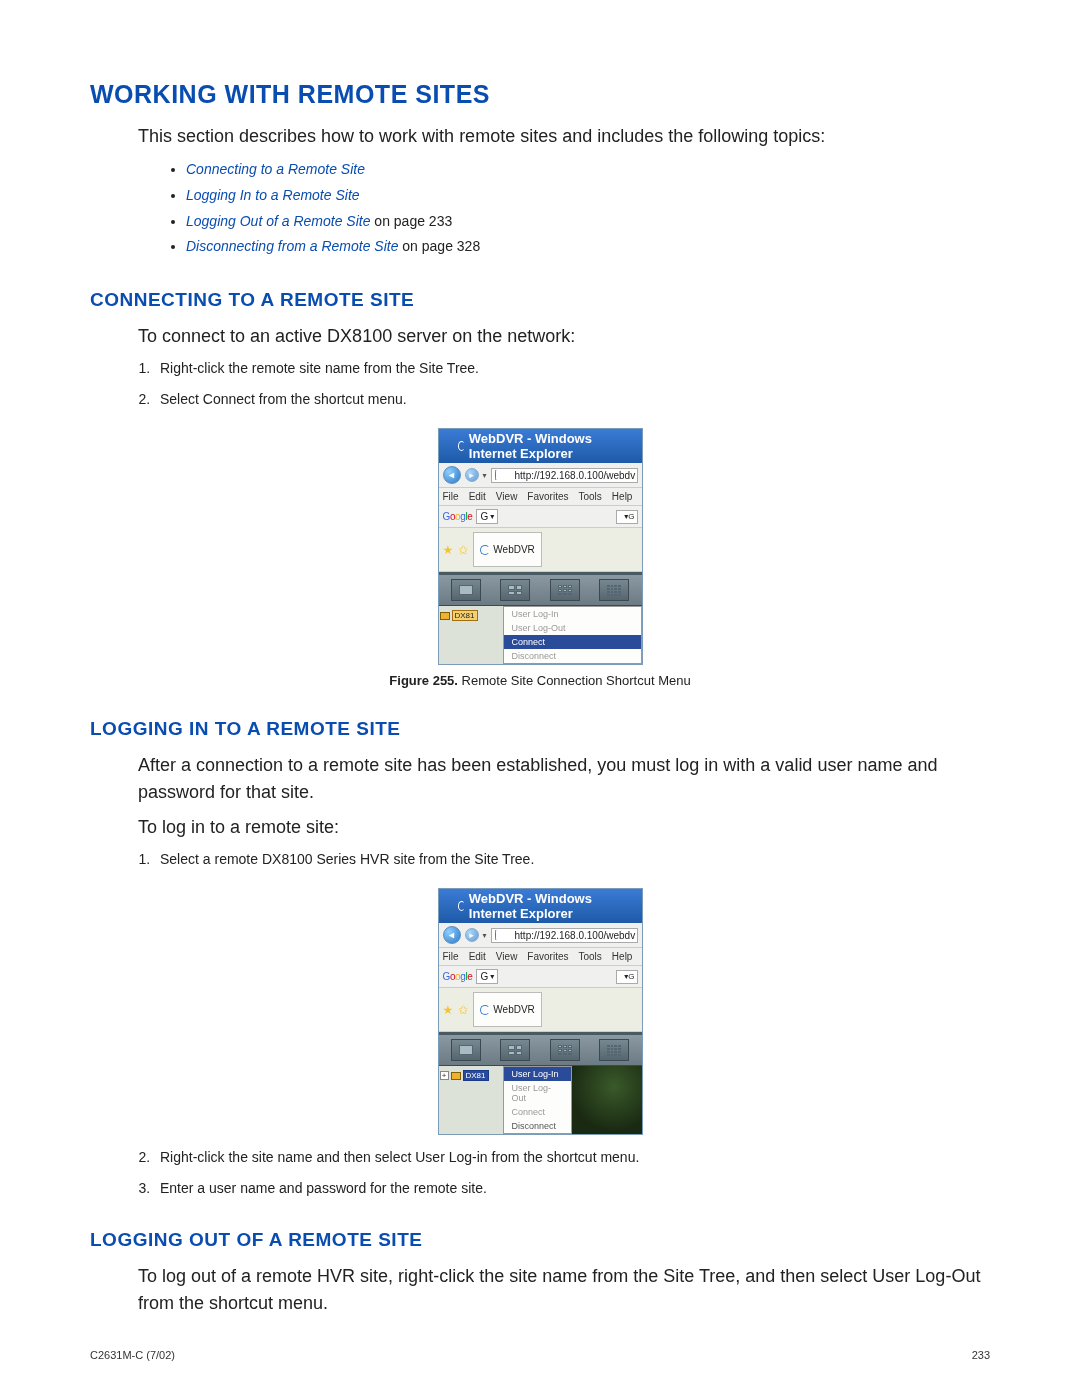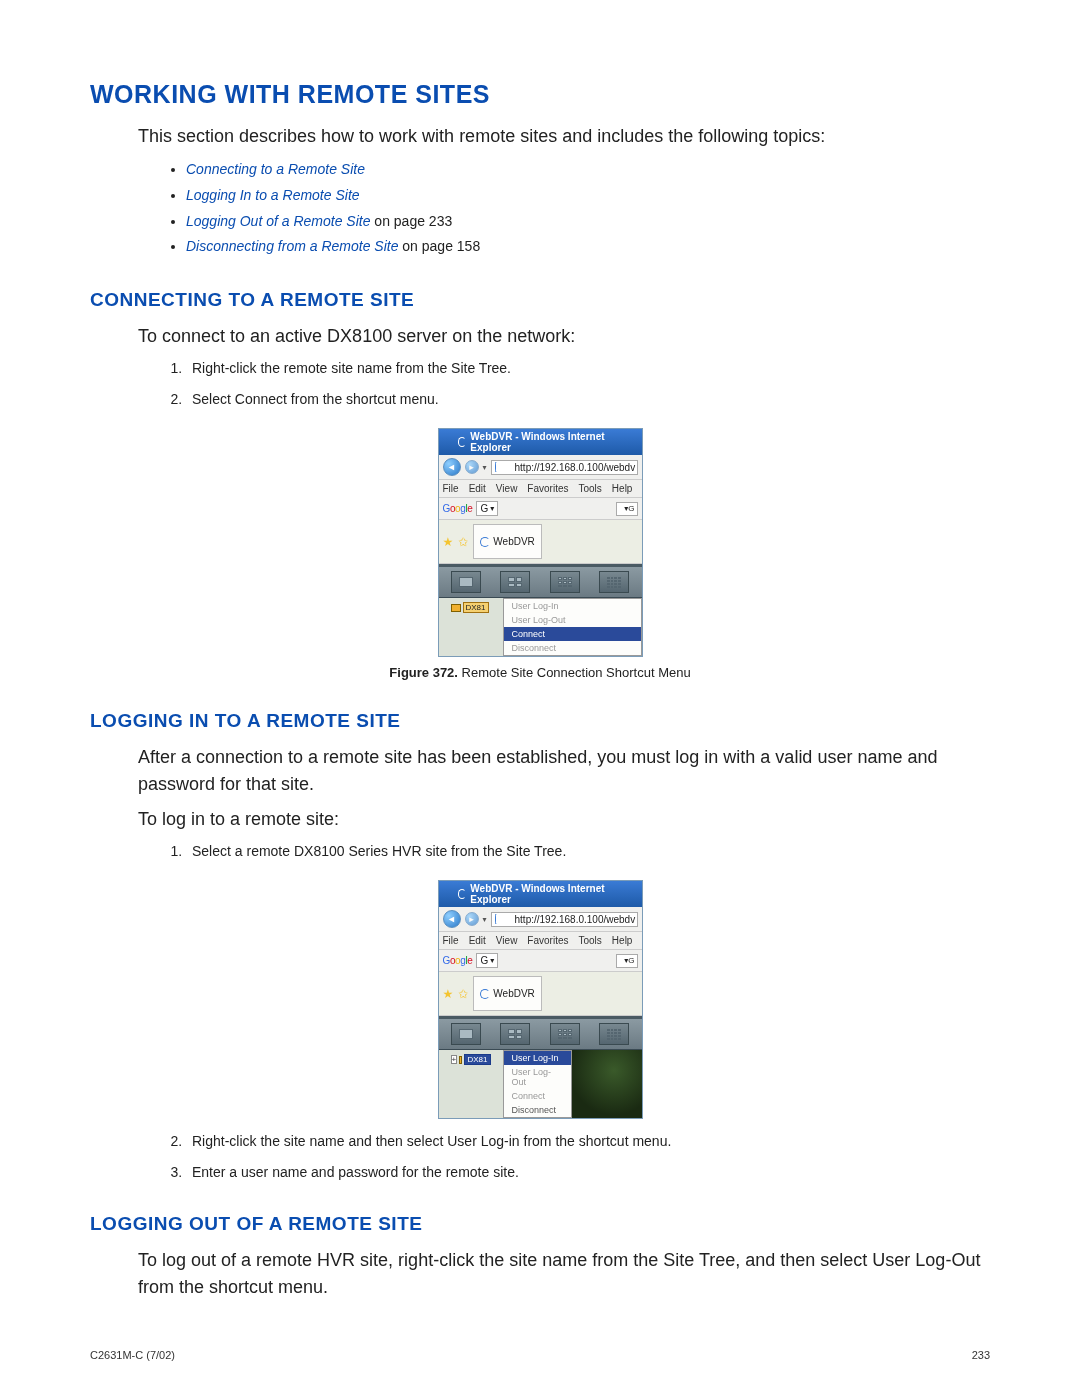--- a/index.html
+++ b/index.html
@@ -44,21 +44,21 @@
     font-size: 14px;
     line-height: 1.7;
   }
   ul.bullets li { margin-bottom: 2px; }
   .link-ital {
     color: #0a4db0;
     font-style: italic;
   }
   ol.steps {
     list-style: decimal;
-    margin-left: 96px;
+    margin-left: 64px;
     font-size: 14px;
     line-height: 1.5;
     margin-top: 8px;
   }
   ol.steps li { margin-bottom: 10px; padding-left: 6px; }
   .figwrap {
     text-align: center;
     margin: 18px 0 12px 0;
   }
   .caption {
@@ -85,21 +85,21 @@
     font-family: Tahoma, Arial, sans-serif;
     font-size: 10px;
     text-align: left;
     background: #f5f5f1;
   }
   .shot .titlebar {
     background: linear-gradient(#3a7bd5, #1e5aa8);
     color: #fff;
     padding: 2px 19px;
     font-weight: bold;
-    font-size: 10px;
+    font-size: 13px;
     display: flex;
     align-items: center;
     gap: 4px;
   }
   .shot .addrbar {
     background: #f0f0ee;
     padding: 3px 4px;
     display: flex;
     align-items: center;
     gap: 4px;
@@ -211,21 +211,21 @@
     background: #aabac2;
     border: 0.5px solid #556670;
   }
   .lowsplit {
     display: flex;
     background: #bfc8c0;
   }
   .treepane {
     width: 64px;
     background: #dce2d8;
-    padding: 4px 12px;
+    padding: 4px 1px;
     font-size: 9px;
   }
   .treerow { display: flex; align-items: center; gap: 2px; margin-bottom: 2px;}
   .pcicon {
     width: 10px; height: 8px; background: #f0b030; border: 0.5px solid #806000;
   }
   .nodelabel {
     background: #f5d070;
     border: 0.5px solid #a07010;
     padding: 0 2px;
@@ -266,21 +266,21 @@
 </head>
 <body>
 
 <h1 class="main">WORKING WITH REMOTE SITES</h1>
 <p class="body">This section describes how to work with remote sites and includes the following topics:</p>
 
 <ul class="bullets">
   <li><span class="link-ital">Connecting to a Remote Site</span></li>
   <li><span class="link-ital">Logging In to a Remote Site</span></li>
   <li><span class="link-ital">Logging Out of a Remote Site</span><span> on page 233</span></li>
-  <li><span class="link-ital">Disconnecting from a Remote Site</span><span> on page 158</span></li>
+  <li><span class="link-ital">Disconnecting from a Remote Site</span><span> on page 328</span></li>
 </ul>
 
 <h2 class="sub">CONNECTING TO A REMOTE SITE</h2>
 <p class="body">To connect to an active DX8100 server on the network:</p>
 <ol class="steps">
   <li>Right-click the remote site name from the Site Tree.</li>
   <li>Select Connect from the shortcut menu.</li>
 </ol>
 
 <div class="figwrap">
@@ -384,21 +384,21 @@
         <div class="ctxmenu">
           <div class="itm dim">User Log-In</div>
           <div class="itm dim">User Log-Out</div>
           <div class="itm sel">Connect</div>
           <div class="itm dim">Disconnect</div>
         </div>
       </div>
     </div>
   </div>
   <div class="caption">
-    <b>Figure 372.</b>&nbsp;<span>Remote Site Connection Shortcut Menu</span>
+    <b>Figure 255.</b>&nbsp;<span>Remote Site Connection Shortcut Menu</span>
   </div>
 </div>
 
 <h2 class="sub">LOGGING IN TO A REMOTE SITE</h2>
 <p class="body">After a connection to a remote site has been established, you must log in with a valid user name and password for that site.</p>
 <p class="body">To log in to a remote site:</p>
 <ol class="steps">
   <li>Select a remote DX8100 Series HVR site from the Site Tree.</li>
 </ol>
 

